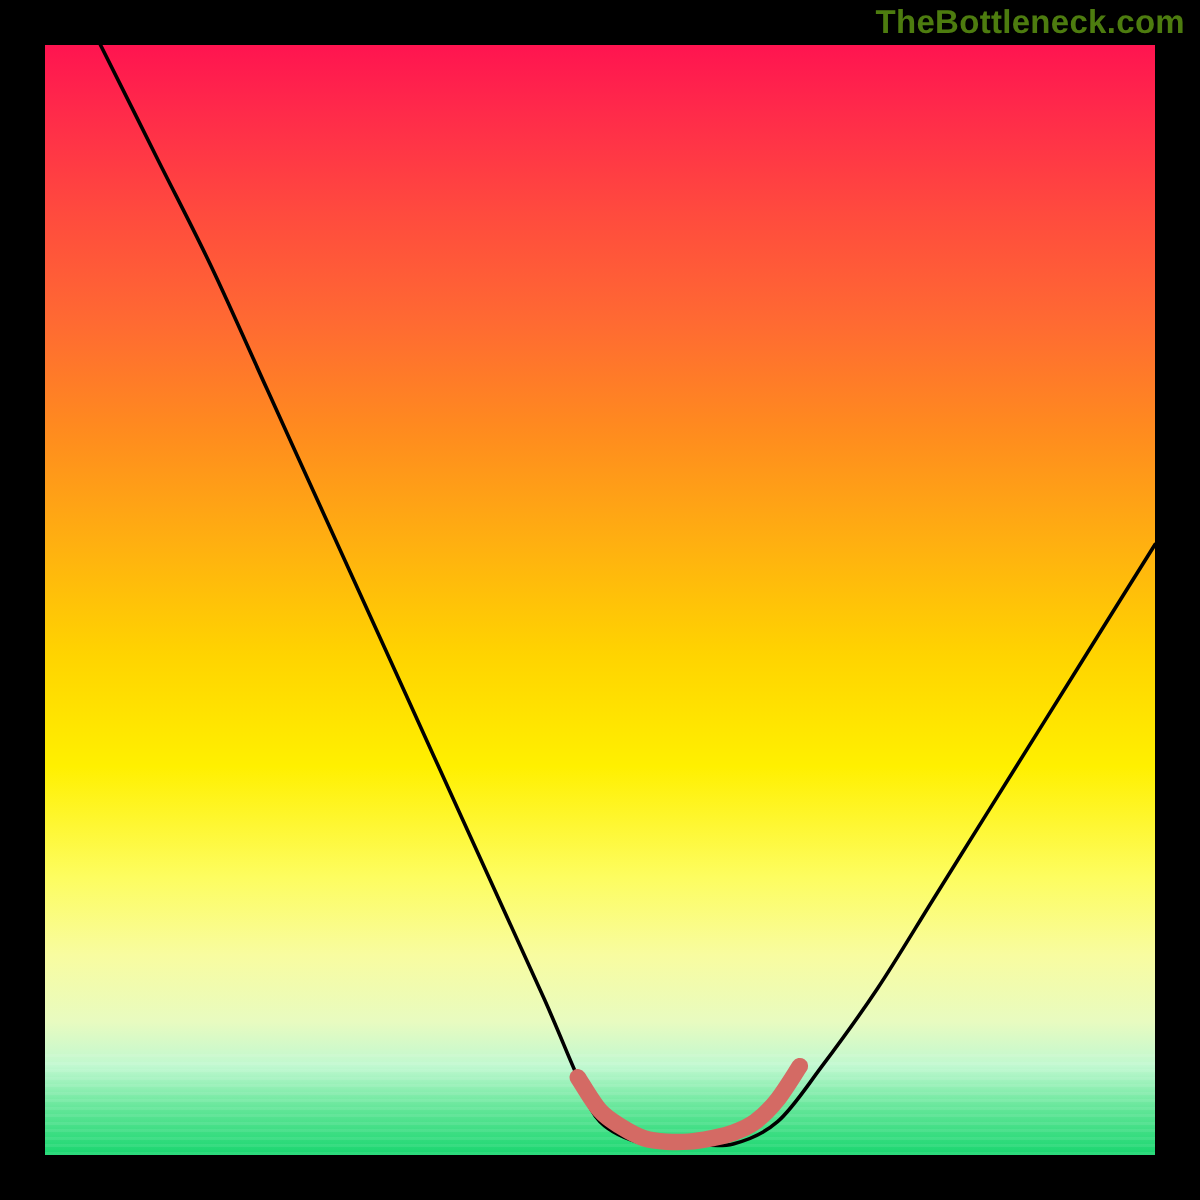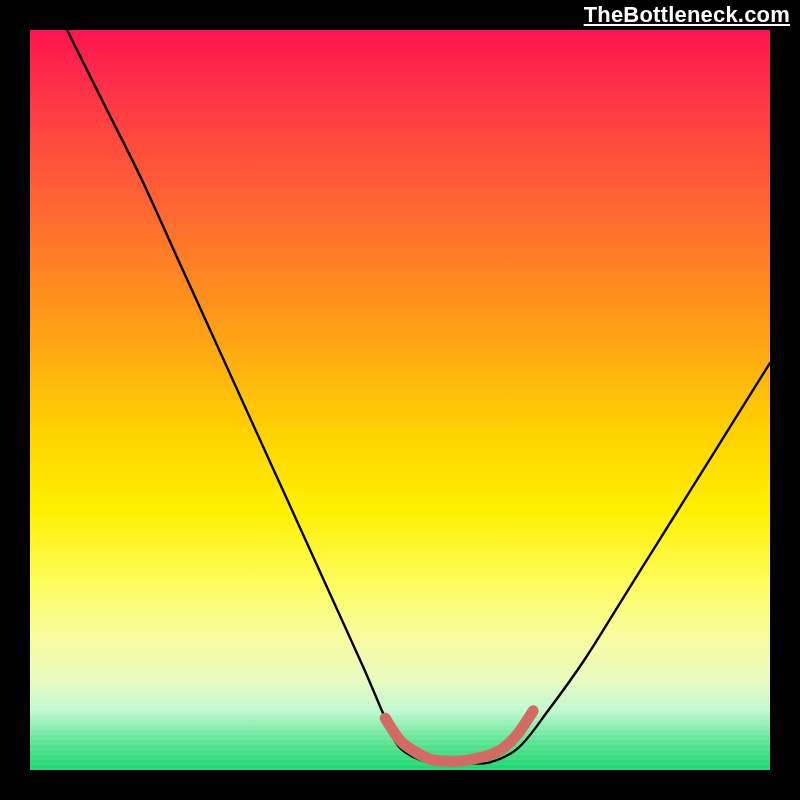--- a/index.html
+++ b/index.html
@@ -14,26 +14,25 @@
   .frame {
     position: relative;
     width: 800px;
     height: 800px;
     background: #000;
   }
   .watermark {
     position: absolute;
     top: 2px;
     right: 10px;
-    color: #ffffff;
+    color: #4d7c0f;
     font-size: 22px;
     font-weight: 600;
     letter-spacing: 0.2px;
     user-select: none;
-    text-decoration: underline;
   }
   .plot {
     position: absolute;
     left: 30px;
     top: 30px;
     width: 740px;
     height: 740px;
     overflow: hidden;
   }
   .gradient {

